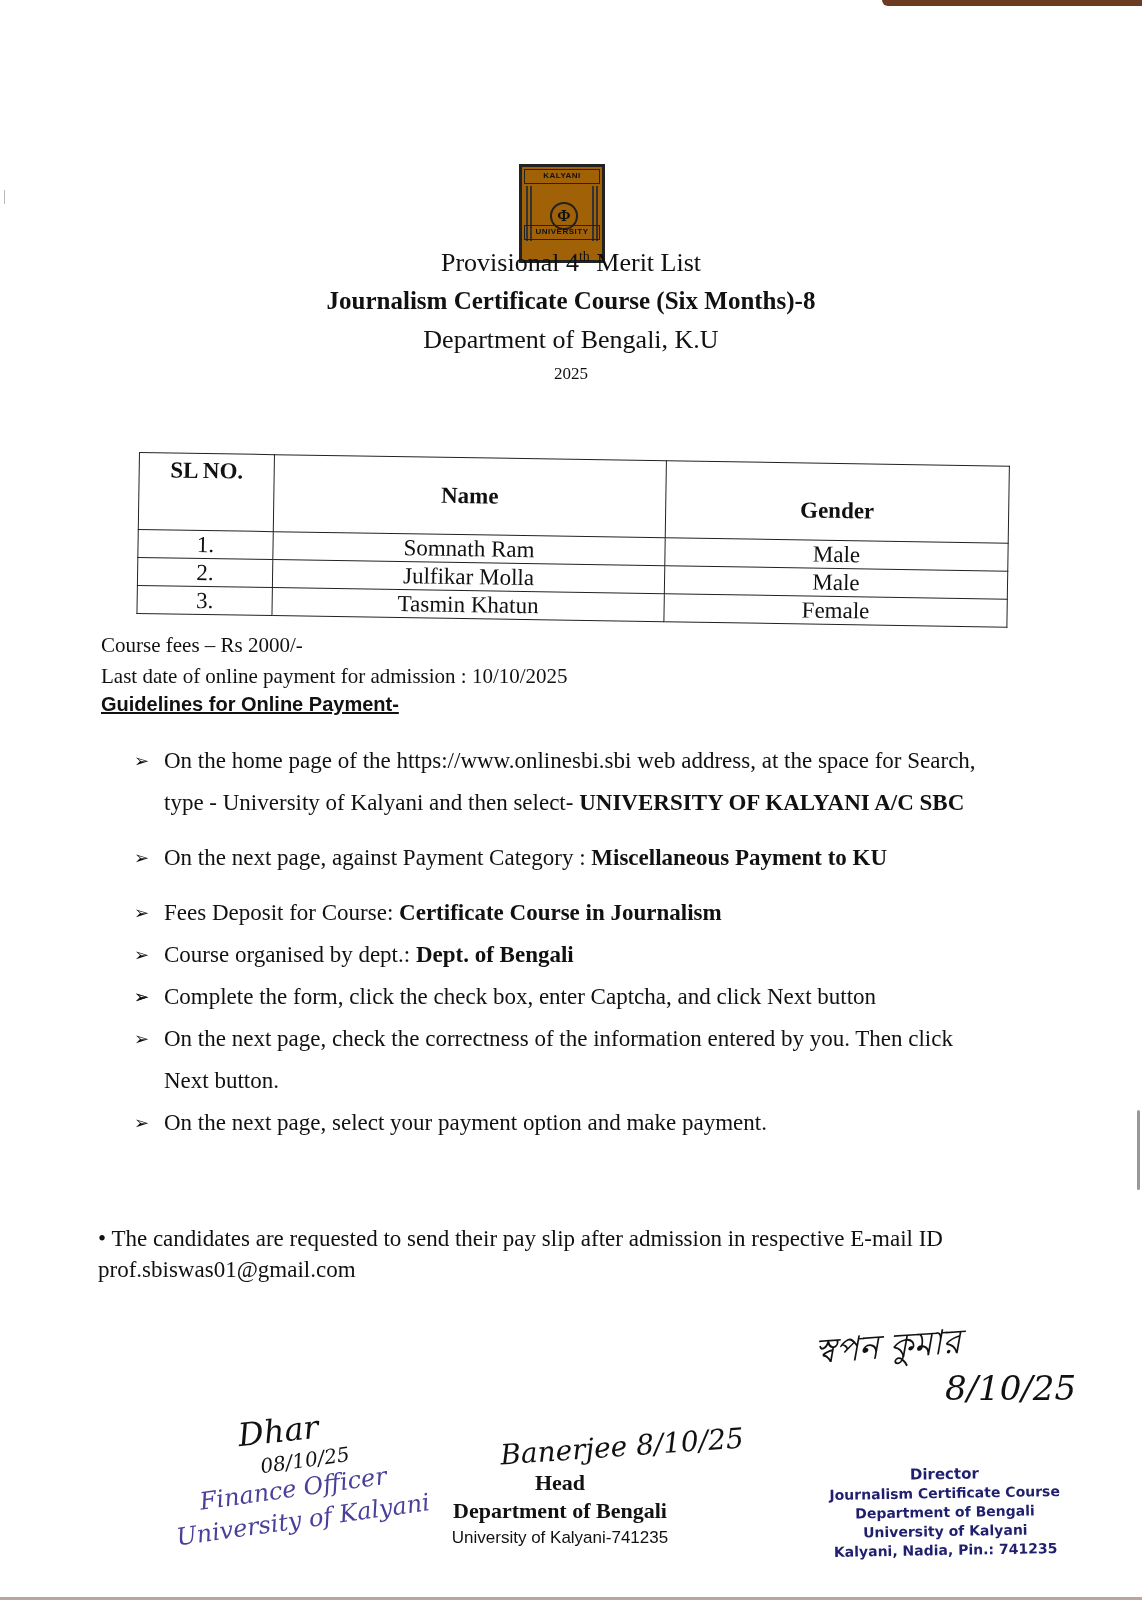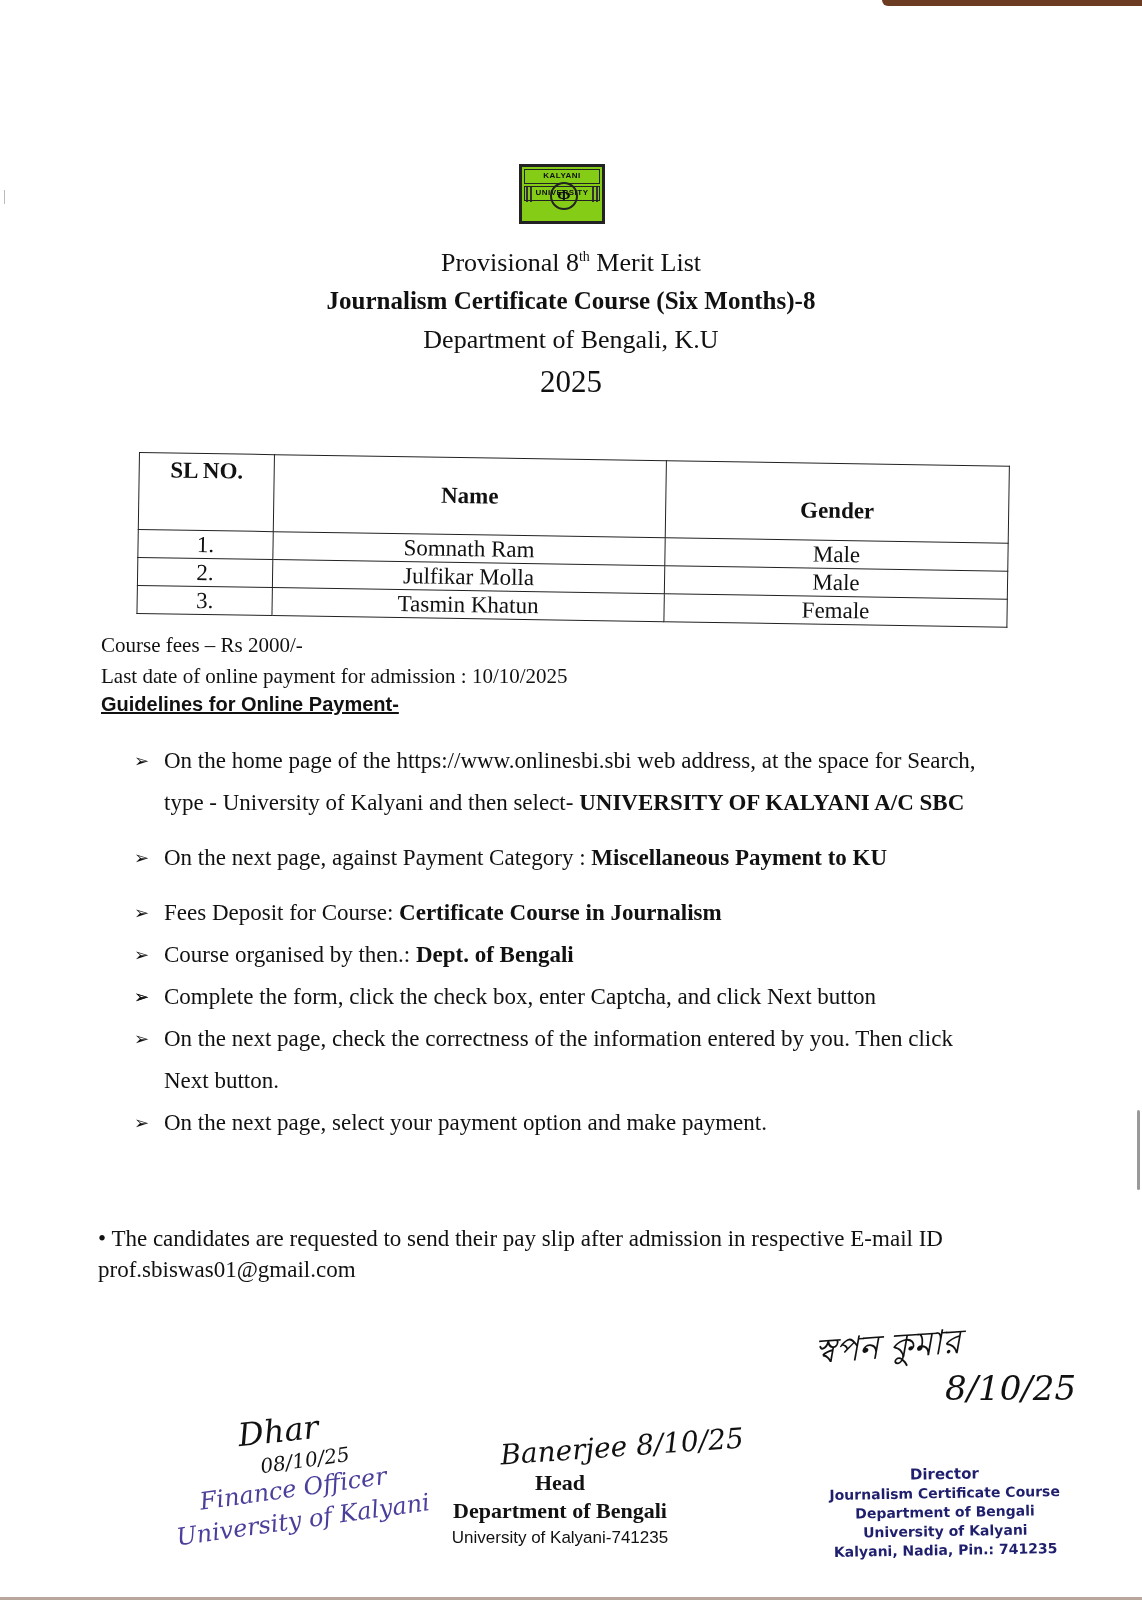--- a/index.html
+++ b/index.html
@@ -2,33 +2,33 @@
 <html><head>
 <meta charset="utf-8">
 <style>
   html, body { margin:0; padding:0; background:#ffffff; }
   body { width:1142px; height:1600px; position:relative; overflow:hidden; font-family:"Liberation Serif", serif; color:#111; }
   .topbar { position:absolute; top:0; right:0; width:260px; height:6px; background:#6b3b22; border-bottom-left-radius:60px; }
   .edge-left { position:absolute; left:4px; top:190px; width:1px; height:14px; background:#bbb; }
   .edge-right { position:absolute; right:2px; top:1110px; width:3px; height:80px; background:#999; border-radius:2px; }
   .bottomline { position:absolute; left:0; bottom:0; width:100%; height:3px; background:#8a6b5a; opacity:.6; }
 
-  .logo { position:absolute; left:519px; top:164px; width:86px; height:60px; border:3px solid #222; box-sizing:border-box; background:#84cc16; }
+  .logo { position:absolute; left:519px; top:164px; width:86px; height:99px; border:3px solid #222; box-sizing:border-box; background:#a16207; }
   .logo .band { position:absolute; left:2px; right:2px; height:13px; border:1.5px solid #222; font-family:"Liberation Sans", sans-serif; font-size:8px; font-weight:bold; text-align:center; line-height:12px; letter-spacing:.5px; }
   .logo .band.top { top:2px; }
   .logo .band.bot { bottom:20px; }
   .logo .mid { position:absolute; left:4px; right:4px; top:19px; bottom:19px; border-left:6px double #333; border-right:6px double #333; }
   .logo .emblem { position:absolute; left:50%; top:50%; width:24px; height:24px; margin:-12px 0 0 -12px; border:2px solid #222; border-radius:50%; display:flex; align-items:center; justify-content:center; font-size:16px; font-weight:bold; }
 
   .hdr { position:absolute; left:0; width:1142px; text-align:center; }
   .h1 { top:248px; font-size:26px; }
   .h1 sup { font-size:14px; }
   .h2 { top:287px; font-size:25px; font-weight:bold; }
   .h3 { top:325px; font-size:26px; }
-  .h4 { top:364px; font-size:31px; }
+  .h4 { top:364px; font-size:17px; }
 
   table.merit { position:absolute; left:139px; top:452px; width:871px; border-collapse:collapse; transform:rotate(0.9deg); transform-origin:left top; font-size:23px; }
   table.merit th, table.merit td { border:1.5px solid #222; text-align:center; padding:0; }
   table.merit th { height:58px; font-weight:bold; vertical-align:middle; }
   table.merit td { height:27px; line-height:27px; }
   table.merit col.c1 { width:135px; } table.merit col.c2 { width:392px; }
 
   .info { position:absolute; left:101px; font-size:21px; }
   .fees { top:633px; }
   .lastdate { top:664px; }
@@ -66,21 +66,21 @@
 <div class="bottomline"></div>
 
 <div class="logo">
   <div class="band top">KALYANI</div>
   <div class="mid">
     <div class="emblem">Φ</div>
   </div>
   <div class="band bot">UNIVERSITY</div>
 </div>
 
-<div class="hdr h1"><span>Provisional 8</span><sup>th</sup><span> Merit List</span></div>
+<div class="hdr h1"><span>Provisional 4</span><sup>th</sup><span> Merit List</span></div>
 <div class="hdr h2">Journalism Certificate Course (Six Months)-8</div>
 <div class="hdr h3">Department of Bengali, K.U</div>
 <div class="hdr h4">2025</div>
 
 <table class="merit">
   <colgroup>
       <col class="c1">
       <col class="c2">
       <col>
     </colgroup>
@@ -111,21 +111,21 @@
 </table>
 
 <div class="info fees">Course fees – Rs 2000/-</div>
 <div class="info lastdate">Last date of online payment for admission : 10/10/2025</div>
 <div class="guide">Guidelines for Online Payment-</div>
 
 <div class="steps">
   <div class="step"><span class="arrow">➢</span><span>On the home page of the https://www.onlinesbi.sbi web address, at the space for Search, type - University of Kalyani and then select- </span><b>UNIVERSITY OF KALYANI A/C SBC</b></div>
   <div class="step"><span class="arrow">➢</span><span>On the next page, against Payment Category : </span><b>Miscellaneous Payment to KU</b></div>
   <div class="step tight"><span class="arrow">➢</span><span>Fees Deposit for Course: </span><b>Certificate Course in Journalism</b></div>
-  <div class="step tight"><span class="arrow">➢</span><span>Course organised by then.: </span><b>Dept. of Bengali</b></div>
+  <div class="step tight"><span class="arrow">➢</span><span>Course organised by dept.: </span><b>Dept. of Bengali</b></div>
   <div class="step tight"><span class="arrow">➢</span><span></span></div>
   <div class="step tight"><span class="arrow">➢</span><span>Complete the form, click the check box, enter Captcha, and click Next button</span><b></b></div>
   <div class="step tight"><span class="arrow">➢</span><span>On the next page, check the correctness of the information entered by you. Then click Next button.</span><b></b></div>
   <div class="step tight"><span class="arrow">➢</span><span>On the next page, select your payment option and make payment.</span><b></b></div>
 </div>
 
 <div class="note">• The candidates are requested to send their pay slip after admission in respective E-mail ID prof.sbiswas01@gmail.com</div>
 
 <div class="sig sig-fo">Dhar</div>
 <div class="sig sig-fo-date">08/10/25</div>

